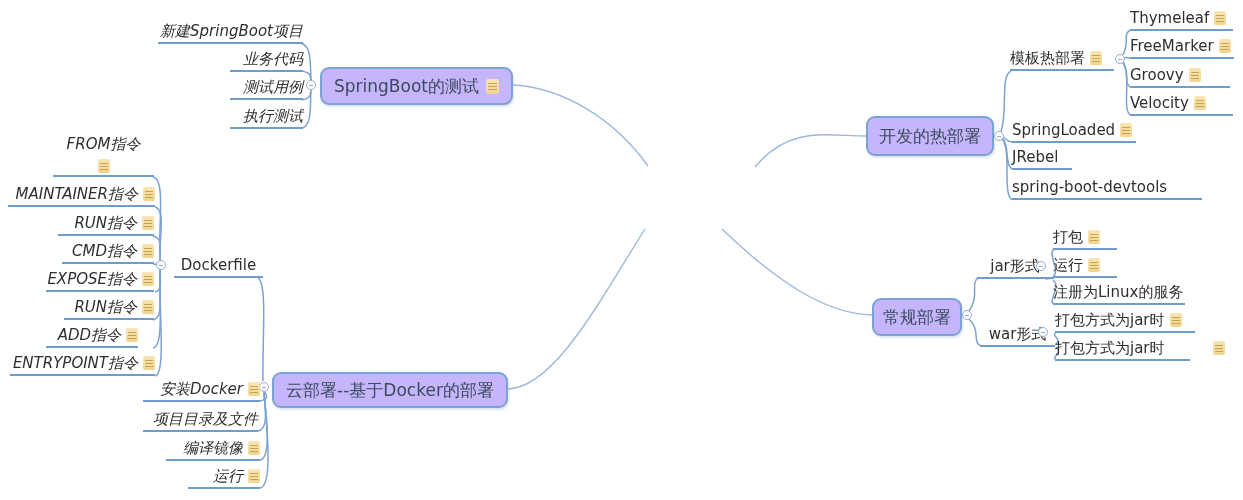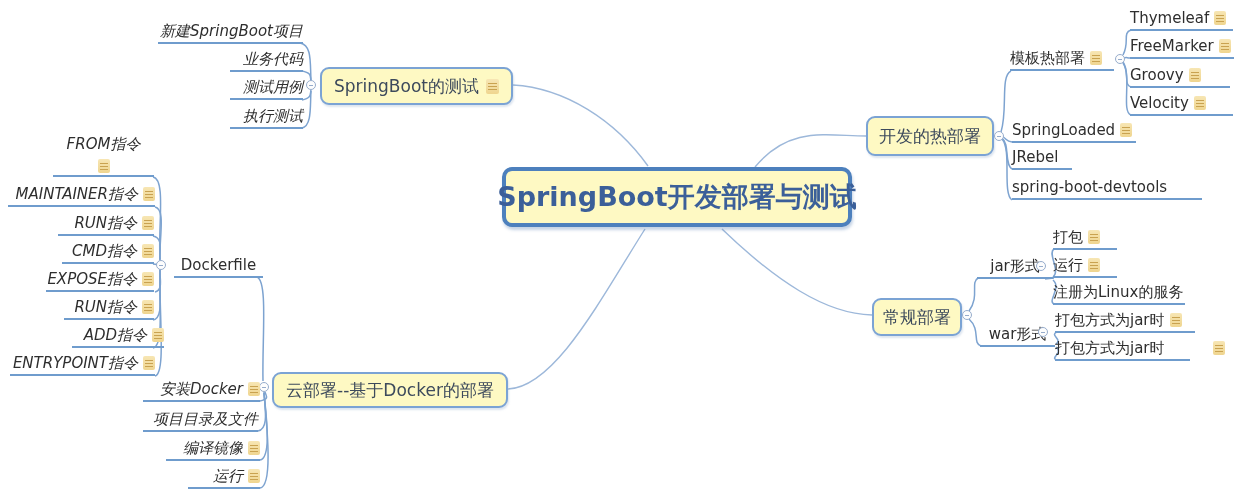--- a/index.html
+++ b/index.html
@@ -10,21 +10,21 @@
   
   .leaf { position:absolute; display:flex; align-items:center; gap:5px;
           border-bottom:2px solid #6f9ccd; padding-bottom:2px;
           font-size:15px; color:#2e2e2e; white-space:nowrap; height:22px; }
   .leaf.l { justify-content:flex-end;font-style:italic; }     
   .leaf.r { justify-content:flex-start; }   
   .leaf.c { justify-content:center; }
 
   
   .topic { position:absolute; display:flex; align-items:center; justify-content:center; gap:7px;
-           background:#fef9c3; border:2px solid #7ba3d4; border-radius:9px;
+           background:#c4b5fd; border:2px solid #7ba3d4; border-radius:9px;
            font-size:17px; color:#3d4a5c; white-space:nowrap;
            box-shadow:1px 2px 2px rgba(120,150,190,0.25); }
   .topic.central { border:4px solid #4d80bd; border-radius:10px;
                    font-size:27px; font-weight:bold; color:#3b5f99;
                    box-shadow:1px 3px 3px rgba(90,130,180,0.35); }
 
   
   .note { width:12px; height:14px; flex:0 0 auto; border-radius:2px;
           background:linear-gradient(#f7e6b4,#efd58f); position:relative; }
   .note::before { content:""; position:absolute; left:2px; right:2px; top:4px; height:8px;
@@ -86,23 +86,20 @@
 
       <path d="M1053,277 C1061,271 1047,253 1054,249"></path>
       <path d="M1045,279 L1054,278"></path>
       <path d="M1053,280 C1062,288 1047,301 1054,304"></path>
 
       <path d="M1056,344 C1063,339 1049,335 1057,332"></path>
       <path d="M1056,347 C1064,353 1049,358 1057,360"></path>
     </g>
   </svg>
 
-  <div class="topic central" style="left:502px;top:167px;width:350px;height:60px;">
-    <span>SpringBoot开发部署与测试</span>
-  </div>
 
   <div class="topic" style="left:320px;top:67px;width:193px;height:38px;">
     <span>SpringBoot的测试</span>
     <span class="note"></span>
   </div>
   <div class="toggle" style="left:306px;top:80px;"></div>
 
   <div class="leaf l" style="left:158px;top:22px;width:145px;">
     <span>新建SpringBoot项目</span>
   </div>
@@ -138,21 +135,21 @@
     <span class="note"></span>
   </div>
   <div class="leaf l" style="left:46px;top:270px;width:108px;">
     <span>EXPOSE指令</span>
     <span class="note"></span>
   </div>
   <div class="leaf l" style="left:64px;top:298px;width:90px;">
     <span>RUN指令</span>
     <span class="note"></span>
   </div>
-  <div class="leaf l" style="left:72px;top:326px;width:92px;">
+  <div class="leaf l" style="left:46px;top:326px;width:92px;">
     <span>ADD指令</span>
     <span class="note"></span>
   </div>
   <div class="leaf l" style="left:10px;top:354px;width:145px;">
     <span>ENTRYPOINT指令</span>
     <span class="note"></span>
   </div>
 
   <div class="topic" style="left:272px;top:372px;width:236px;height:36px;">
     <span>云部署--基于Docker的部署</span>

